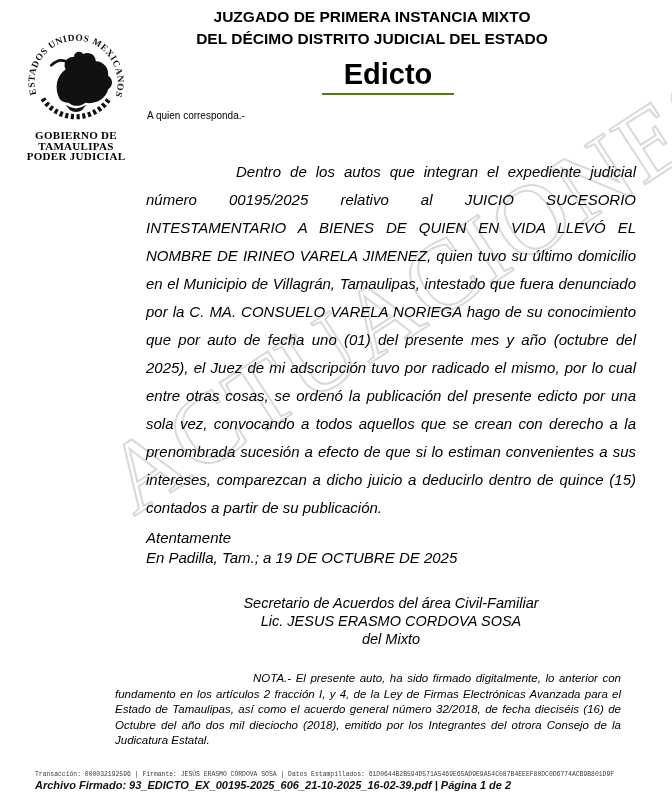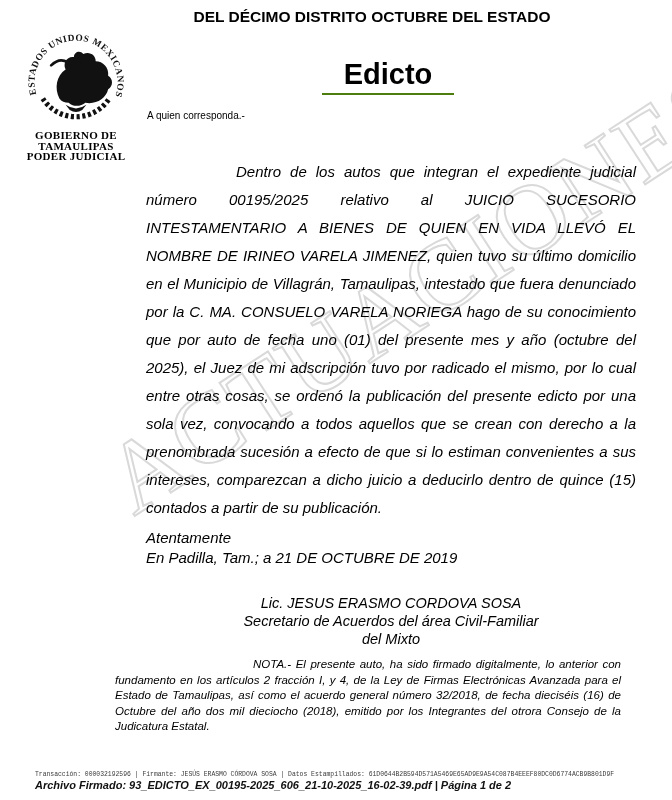--- a/index.html
+++ b/index.html
@@ -76,21 +76,21 @@
     margin:6px 0 0 31px;width:490px;
     text-align:left;
     font-size:15px;line-height:20px;
   }
   .signature-block{
     margin:26px 0 0 31px;width:490px;
     text-align:center;
     font-size:14.5px;line-height:18px;
   }
   .note{
-    margin:9px 0 0 0;
+    margin:23px 0 0 0;
     width:506px;
     font-size:11.5px;
     line-height:15.5px;
     text-align:justify;
     text-indent:138px;
   }
   
   .footer{position:absolute;left:35px;top:771px;width:620px;}
   .meta-line{
     font-family:"Liberation Mono",monospace;
@@ -111,21 +111,22 @@
 </head>
 <body>
 
 <div class="page">
 
   <div class="watermark">ACTUACIONES</div>
 
   <div class="content">
 
     <div class="court-header">
-      <div>DEL DÉCIMO DISTRITO OCTUBRE DEL ESTADO</div>
+      <div>JUZGADO DE PRIMERA INSTANCIA MIXTO</div>
+      <div>DEL DÉCIMO DISTRITO JUDICIAL DEL ESTADO</div>
     </div>
 
     <div class="seal-block">
       <svg class="seal" width="112" height="104" viewBox="0 0 108 100" aria-hidden="true">
         <defs>
           <path id="ringPath" d="M 16.4,63.7 A 40,40 0 1 1 91.6,63.7" fill="none"></path>
         </defs>
         <text font-family="Liberation Serif, serif" font-size="9" font-weight="bold" letter-spacing="0.6" fill="#111">
           <textPath href="#ringPath" startOffset="2">ESTADOS UNIDOS MEXICANOS</textPath>
         </text>
@@ -144,26 +145,26 @@
       <span class="doc-title">Edicto</span>
     </div>
 
     <div class="salutation">A quien corresponda.-</div>
 
     <main class="flow">
       <p class="body-par">Dentro de los autos que integran el expediente judicial número 00195/2025 relativo al JUICIO SUCESORIO INTESTAMENTARIO A BIENES DE QUIEN EN VIDA LLEVÓ EL NOMBRE DE IRINEO VARELA JIMENEZ, quien tuvo su último domicilio en el Municipio de Villagrán, Tamaulipas, intestado que fuera denunciado por la C. MA. CONSUELO VARELA NORIEGA hago de su conocimiento que por auto de fecha uno (01) del presente mes y año (octubre del 2025), el Juez de mi adscripción tuvo por radicado el mismo, por lo cual entre otras cosas, se ordenó la publicación del presente edicto por una sola vez, convocando a todos aquellos que se crean con derecho a la prenombrada sucesión a efecto de que si lo estiman convenientes a sus intereses, comparezcan a dicho juicio a deducirlo dentro de quince (15) contados a partir de su publicación.</p>
 
       <div class="closing-block">
         <div>Atentamente</div>
-        <div>En Padilla, Tam.; a 21 DE OCTUBRE DE 2019</div>
+        <div>En Padilla, Tam.; a 19 DE OCTUBRE DE 2025</div>
       </div>
 
       <div class="signature-block">
+        <div>Secretario de Acuerdos del área Civil-Familiar</div>
         <div>Lic. JESUS ERASMO CORDOVA SOSA</div>
-        <div>Secretario de Acuerdos del área Civil-Familiar</div>
         <div>del Mixto</div>
       </div>
 
       <p class="note">NOTA.- El presente auto, ha sido firmado digitalmente, lo anterior con fundamento en los artículos 2 fracción I, y 4, de la Ley de Firmas Electrónicas Avanzada para el Estado de Tamaulipas, así como el acuerdo general número 32/2018, de fecha dieciséis (16) de Octubre del año dos mil dieciocho (2018), emitido por los Integrantes del otrora Consejo de la Judicatura Estatal.</p>
     </main>
 
     <footer class="footer">
       <div class="meta-line">Transacción: 000032192596 | Firmante: JESÚS ERASMO CÓRDOVA SOSA | Datos Estampillados: 61D0644B2B594D571A5469E65AD9E9A54C087B4EEEF80DC0D6774ACB9B801D9F</div>
       <div class="file-line">Archivo Firmado: 93_EDICTO_EX_00195-2025_606_21-10-2025_16-02-39.pdf | Página 1 de 2</div>
     </footer>

